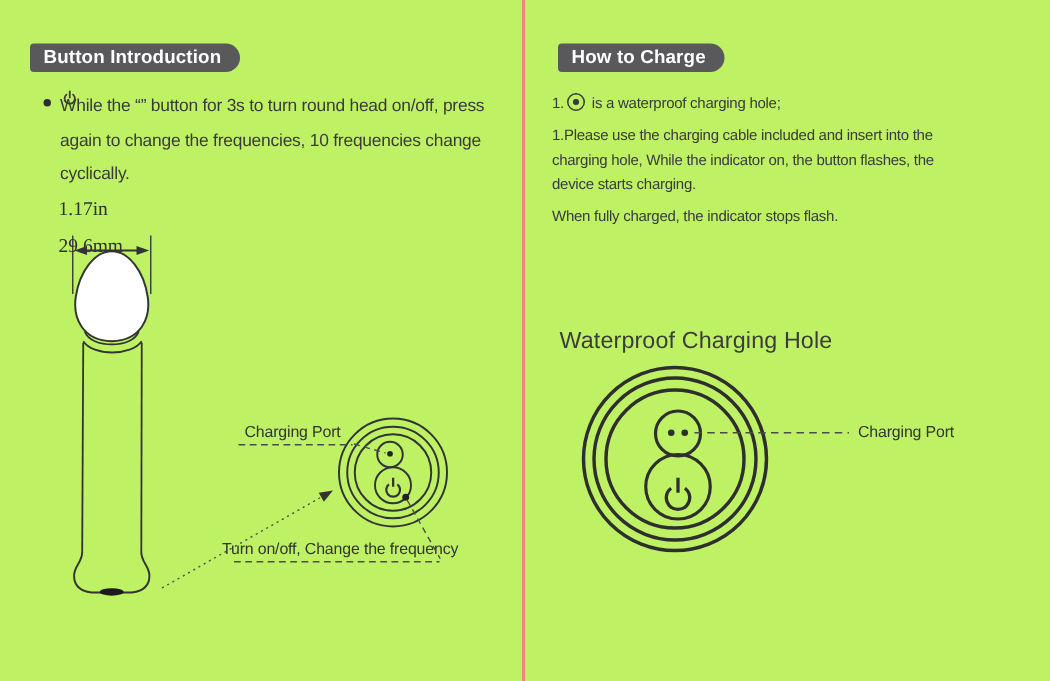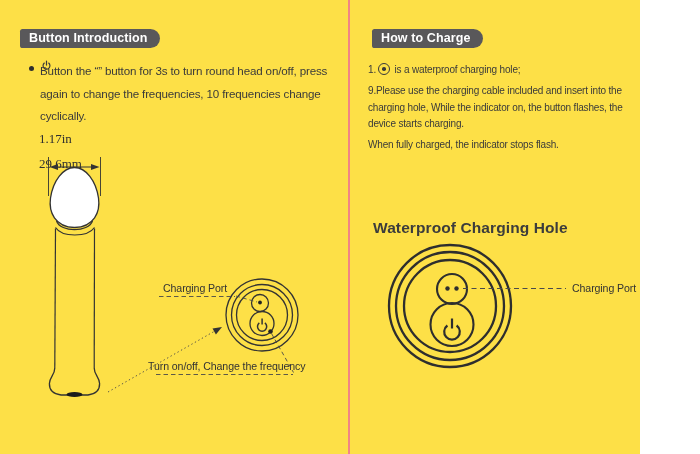--- a/index.html
+++ b/index.html
@@ -1,17 +1,17 @@
 <!DOCTYPE html>
 <html><head>
 <meta charset="utf-8">
 <style>
   html,body{margin:0;padding:0;background:#fff;}
   .page{
-    position:relative;width:640px;height:454px;background:#fde047;
+    position:relative;width:700px;height:454px;background:#bef264;
     font-family:"Liberation Sans",sans-serif;color:#3a3a3a;overflow:hidden;
   }
   .abs{position:absolute;}
   
   .badge{
     position:absolute;height:19px;line-height:19px;padding:0 12px 0 9px;
     background:#59585a;color:#ffffff;font-size:12.5px;font-weight:bold;
     border-radius:3px 11px 11px 3px;letter-spacing:.1px;white-space:nowrap;
   }
   
@@ -27,58 +27,58 @@
   .fisheye{display:inline-block;width:10px;height:10px;border:1.6px solid #3a3a3a;border-radius:50%;
     vertical-align:-2px;margin:0 2px;position:relative;}
   .fisheye-dot{position:absolute;left:50%;top:50%;width:3.6px;height:3.6px;margin:-1.8px 0 0 -1.8px;
     border-radius:50%;background:#3a3a3a;}
   
   .meas{position:absolute;width:72px;text-align:left;font-family:"Liberation Serif",serif;
     font-size:13px;color:#2f2f2f;white-space:nowrap;}
   
   .small-label{position:absolute;font-size:10.6px;letter-spacing:-.1px;color:#333;white-space:nowrap;}
   
-  .diagram-title{position:absolute;left:373px;top:219px;font-size:15.5px;font-weight:bold;
+  .diagram-title{position:absolute;left:373px;top:219px;font-size:15.5px;font-weight:normal;
     letter-spacing:.1px;color:#3c3c3c;white-space:nowrap;}
   svg{position:absolute;left:0;top:0;}
 </style>
 </head>
 <body>
 
 <div class="page">
 
   <div class="divider"></div>
 
   <div class="badge" style="left:20px;top:29px;">Button Introduction</div>
   <div class="badge" style="left:372px;top:29px;">How to Charge</div>
 
   <div class="bullet-dot"></div>
   <div class="abs" style="left:40px;top:60px;">
     <div class="textline">
-      <span>Button  the “</span><svg class="pwr-inline" viewBox="0 0 24 24">
+      <span>While  the “</span><svg class="pwr-inline" viewBox="0 0 24 24">
         <path d="M7.2 6.7 A7.5 7.5 0 1 0 16.8 6.7" fill="none" stroke="#3a3a3a" stroke-width="2.6" stroke-linecap="round"></path>
         <line x1="12" y1="2.2" x2="12" y2="11" stroke="#3a3a3a" stroke-width="2.6" stroke-linecap="round"></line>
       </svg><span>” button  for 3s to turn round head on/off, press</span>
     </div>
     <div class="textline">again to change the frequencies, 10 frequencies change</div>
     <div class="textline">cyclically.</div>
   </div>
 
   <div class="meas" style="left:39px;top:131px;">1.17in</div>
   <div class="meas" style="left:39px;top:156px;">29.6mm</div>
 
   <div class="small-label" style="left:163px;top:282px;">Charging Port</div>
   <div class="small-label" style="left:148px;top:360px;">Turn on/off, Change the frequency</div>
 
   <div class="steps">
     <div class="ln">
       <span>1.</span><span class="fisheye"><span class="fisheye-dot"></span></span><span> is a waterproof charging hole;</span>
     </div>
     <div class="gap"></div>
-    <div class="ln">9.Please use the charging cable included and insert into the</div>
+    <div class="ln">1.Please use the charging cable included and insert into the</div>
     <div class="ln">charging hole, While the indicator on, the button flashes, the</div>
     <div class="ln">device starts charging.</div>
     <div class="gap"></div>
     <div class="ln">When fully charged, the indicator stops flash.</div>
   </div>
 
   <div class="diagram-title">Waterproof Charging Hole</div>
   <div class="small-label" style="left:572px;top:282px;">Charging Port</div>
 
   <svg width="700" height="454" viewBox="0 0 700 454">

